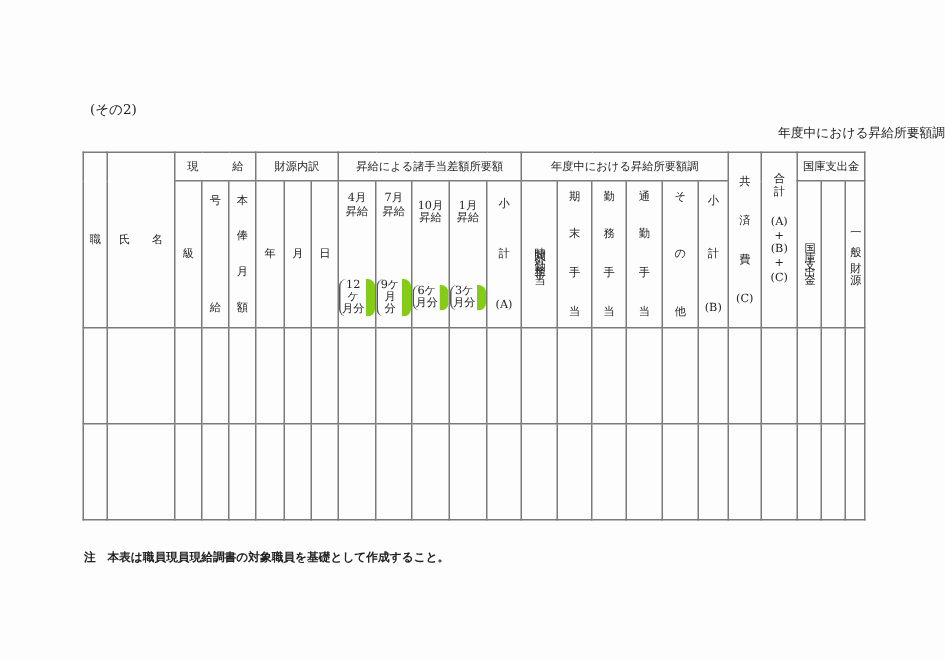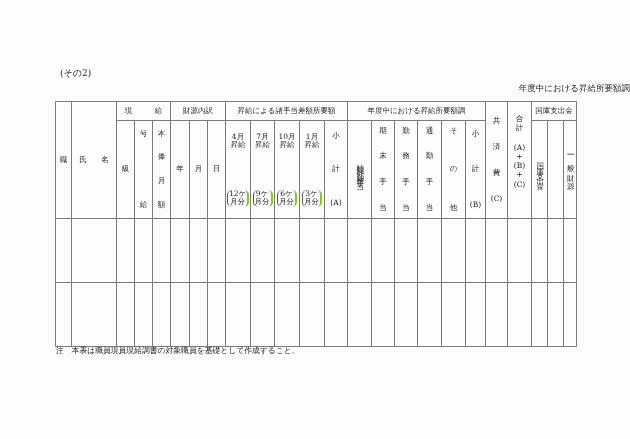--- a/index.html
+++ b/index.html
@@ -8,22 +8,22 @@
   .abs { position: absolute; }
   #subtitle { left: 60px; top: 67px; font-size: 9px; }
   #title { left: 0; width: 630px; top: 83px; font-size: 8.5px; text-align: right; padding-left: 55px; box-sizing: border-box; }
   #tablewrap { left: 55px; top: 101px; }
   table { border-collapse: collapse; table-layout: fixed; }
   td { border: 1px solid #7a7a7a; padding: 0; text-align: center; vertical-align: middle;
        font-size: 7.5px; line-height: 1.1; color: #222; }
   .vt { writing-mode: vertical-rl; text-orientation: upright; letter-spacing: 0; display: inline-block; }
   .stack { display: flex; flex-direction: column; align-items: center; justify-content: space-between; height: 86px; }
   .stack span { display: block; }
-  .paren { display: inline-block; border-left: 1px solid #555; border-right: 2px solid #84cc16; border-radius: 5px; padding: 0 1px; margin-top: 41px; }
-  #note { left: 56px; top: 345px; font-size: 7.8px; }
+  .paren { display: inline-block; border-left: 1px solid #555; border-right: 6px solid #84cc16; border-radius: 5px; padding: 0 1px; margin-top: 41px; }
+  #note { left: 56px; top: 366px; font-size: 7.8px; font-weight: bold; }
 </style>
 </head>
 <body>
 
 <div id="subtitle" class="abs">(その2)</div>
 <div id="title" class="abs">年度中における昇給所要額調</div>
 
 <div id="tablewrap" class="abs">
 <table>
   <colgroup>

